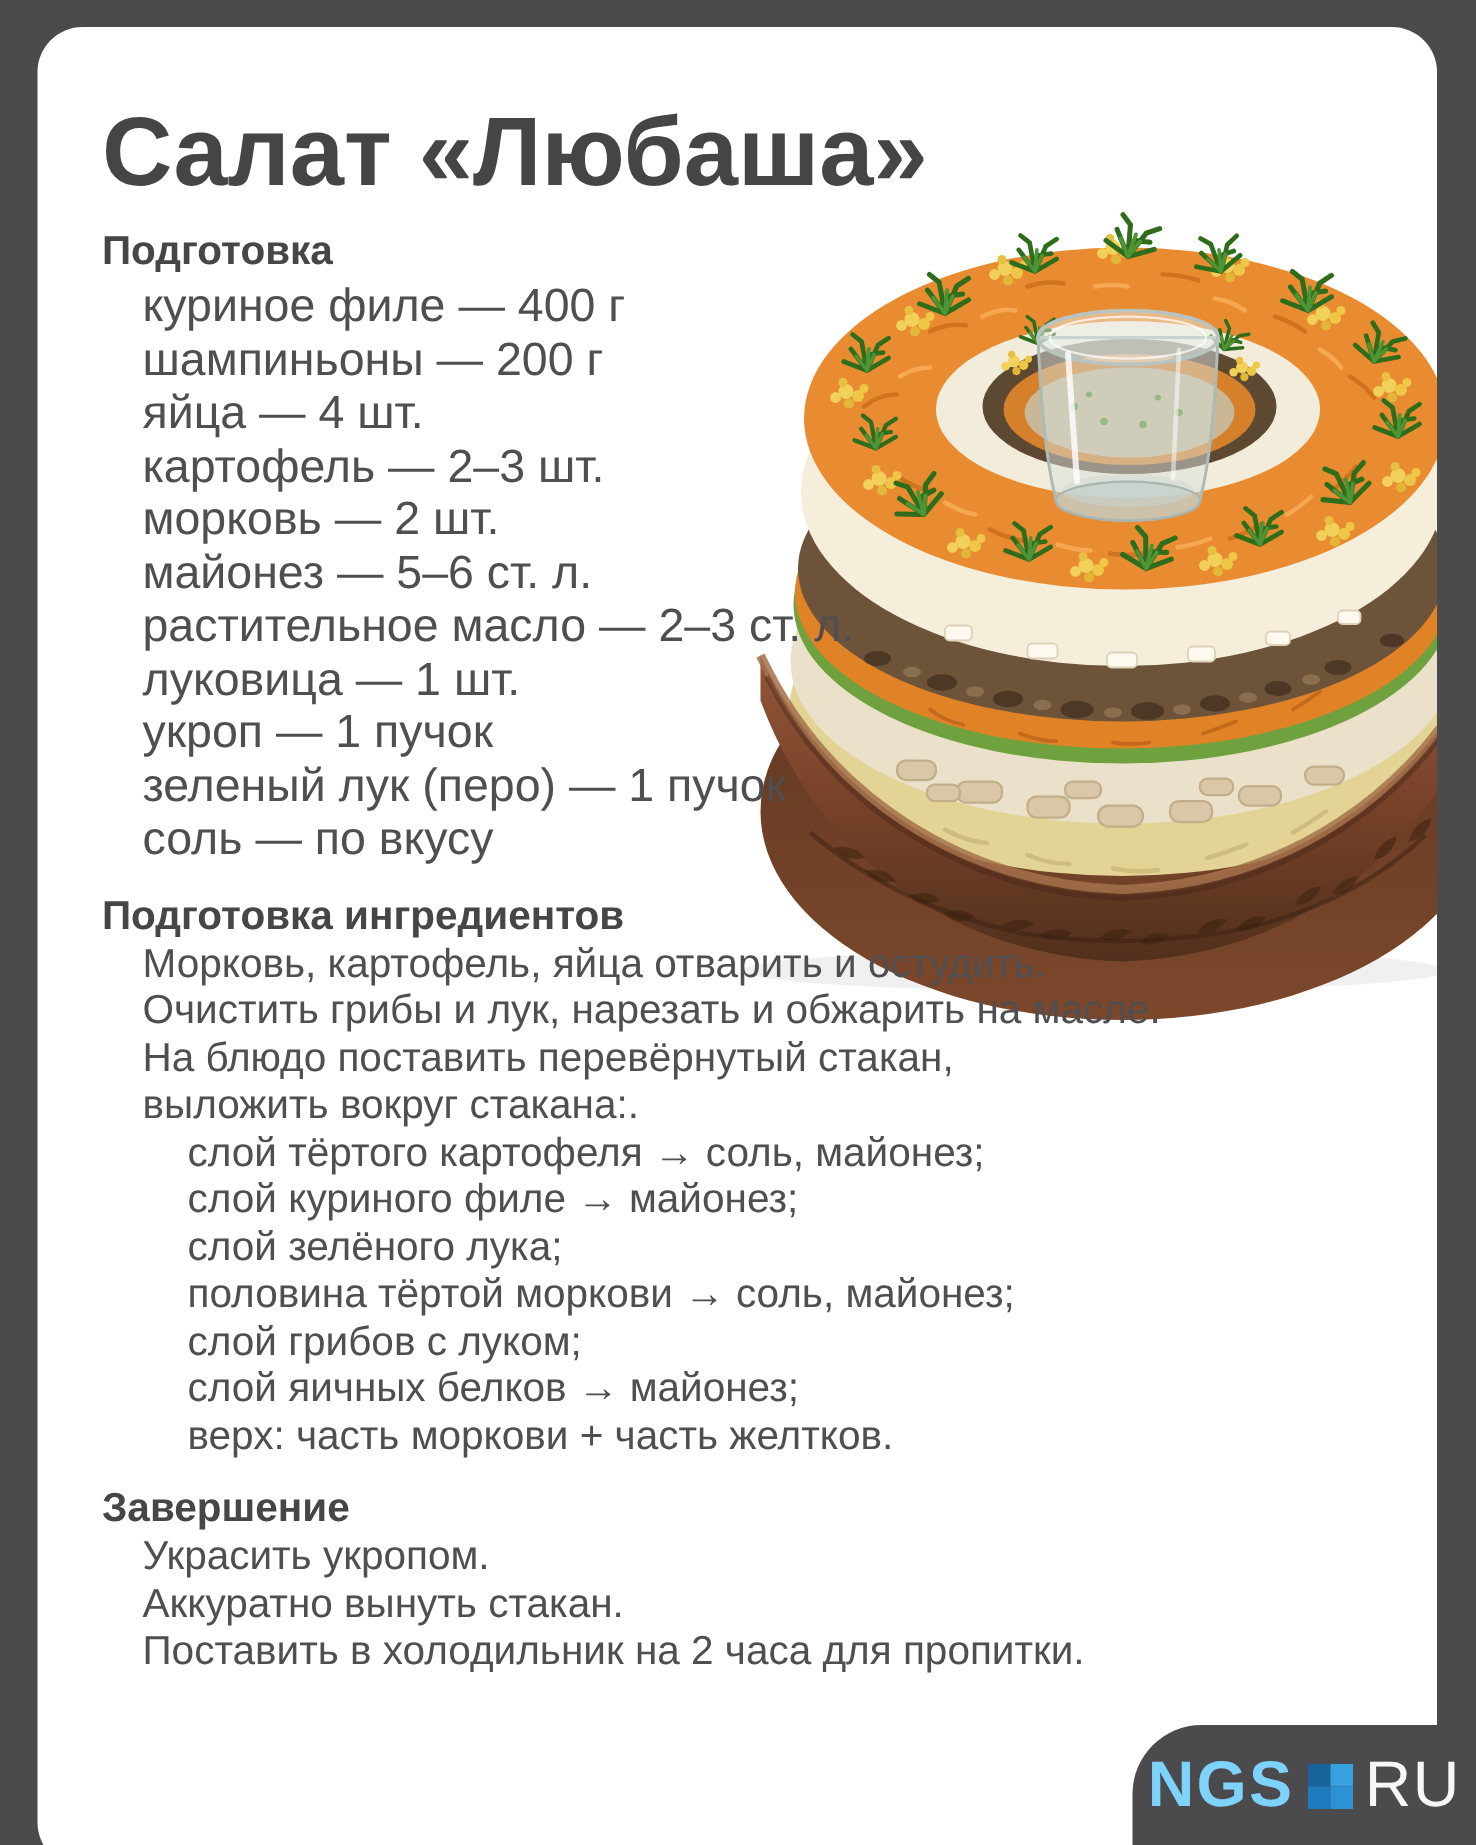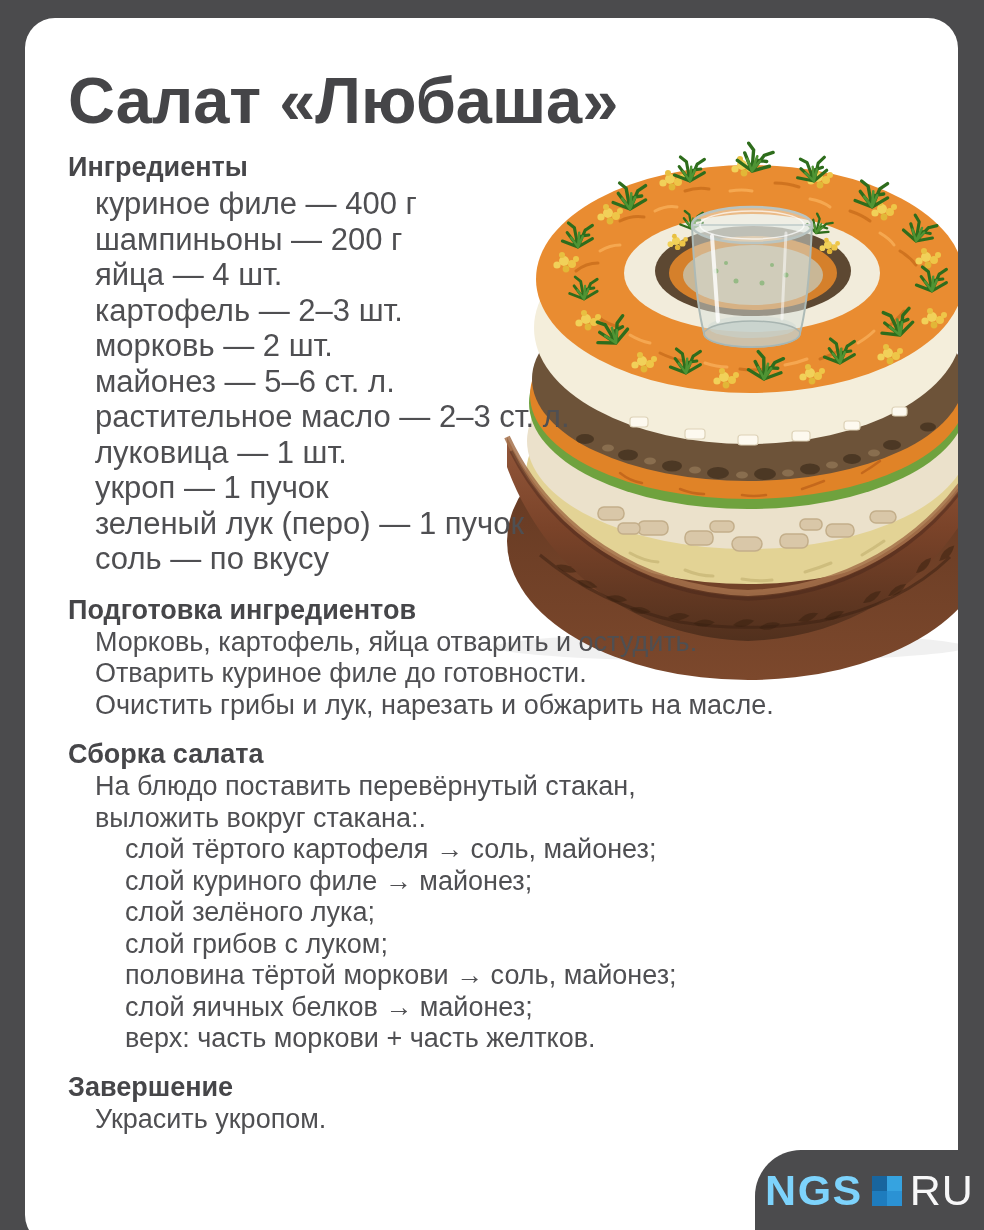--- a/index.html
+++ b/index.html
@@ -239,64 +239,64 @@
         <use href="#leaf" transform="translate(318,500) rotate(-8)"></use>
         <use href="#leaf" transform="translate(383,482) rotate(-20)"></use>
         <use href="#leaf" transform="translate(436,452) rotate(-32)"></use>
       </g>
     </svg>
 
     <div class="content">
       <h1 class="title">Салат «Любаша»</h1>
 
       <section>
-        <h2>Ингредиенты</h2>
+        <h2>Подготовка</h2>
         <ul class="ing">
           <li>куриное филе — 400 г</li>
           <li>шампиньоны — 200 г</li>
           <li>яйца — 4 шт.</li>
           <li>картофель — 2–3 шт.</li>
           <li>морковь — 2 шт.</li>
           <li>майонез — 5–6 ст. л.</li>
           <li>растительное масло — 2–3 ст. л.</li>
           <li>луковица — 1 шт.</li>
           <li>укроп — 1 пучок</li>
           <li>зеленый лук (перо) — 1 пучок</li>
           <li>соль — по вкусу</li>
         </ul>
       </section>
 
       <section>
         <h2>Подготовка ингредиентов</h2>
         <div class="steps">
           <div>Морковь, картофель, яйца отварить и остудить.</div>
-          <div>Отварить куриное филе до готовности.</div>
           <div>Очистить грибы и лук, нарезать и обжарить на масле.</div>
         </div>
       </section>
 
       <section>
-        <h2>Сборка салата</h2>
         <div class="steps">
           <div>На блюдо поставить перевёрнутый стакан,</div>
           <div>выложить вокруг стакана:.</div>
           <div class="sub">слой тёртого картофеля → соль, майонез;</div>
           <div class="sub">слой куриного филе → майонез;</div>
           <div class="sub">слой зелёного лука;</div>
+          <div class="sub">половина тёртой моркови → соль, майонез;</div>
           <div class="sub">слой грибов с луком;</div>
-          <div class="sub">половина тёртой моркови → соль, майонез;</div>
           <div class="sub">слой яичных белков → майонез;</div>
           <div class="sub">верх: часть моркови + часть желтков.</div>
         </div>
       </section>
 
       <section>
         <h2 class="tight">Завершение</h2>
         <div class="steps">
           <div>Украсить укропом.</div>
+          <div>Аккуратно вынуть стакан.</div>
+          <div>Поставить в холодильник на 2 часа для пропитки.</div>
         </div>
       </section>
     </div>
   </div>
 
   <div class="badge" style="background-color: rgb(75, 75, 77);">
     <span class="ngs">NGS</span>
     <span class="sq">
         <i class="q tl" style="background-color: rgb(24, 101, 158);"></i>
         <i class="q tr" style="background-color: rgb(54, 163, 224);"></i>

